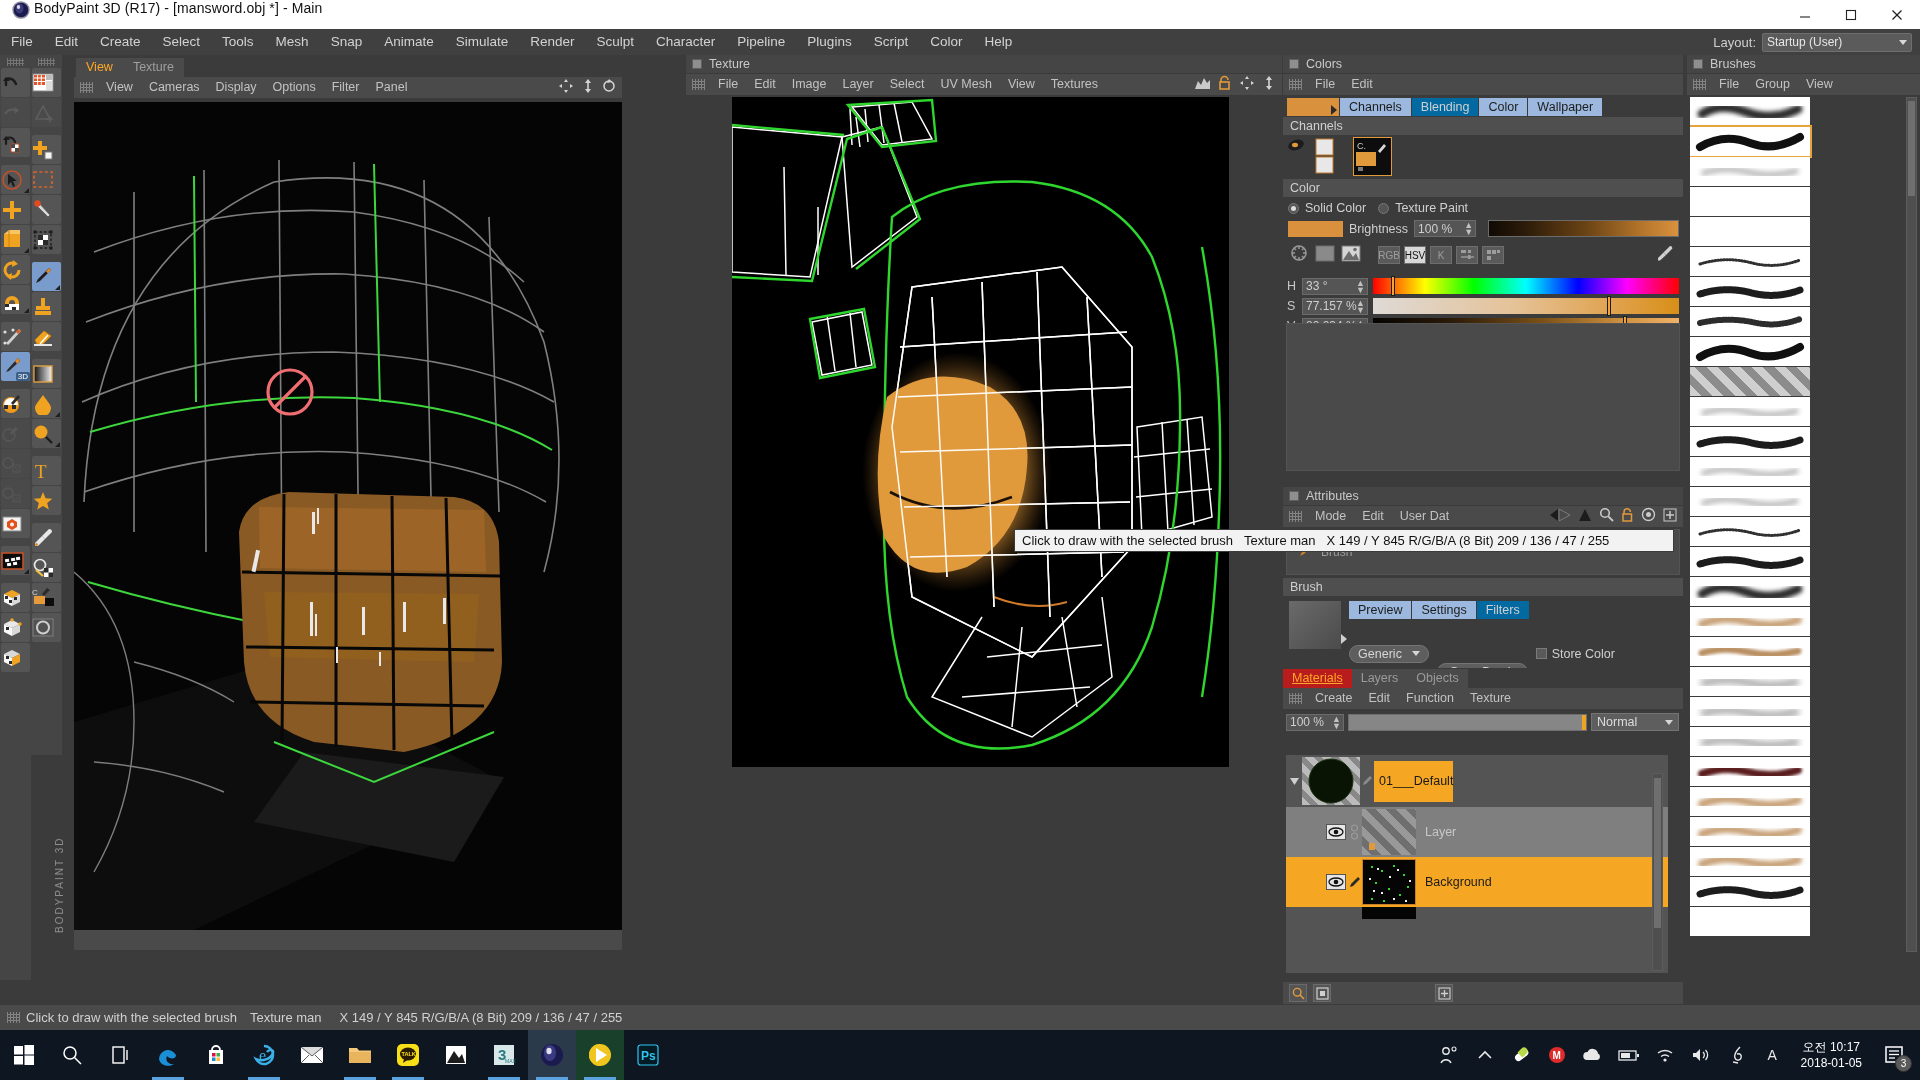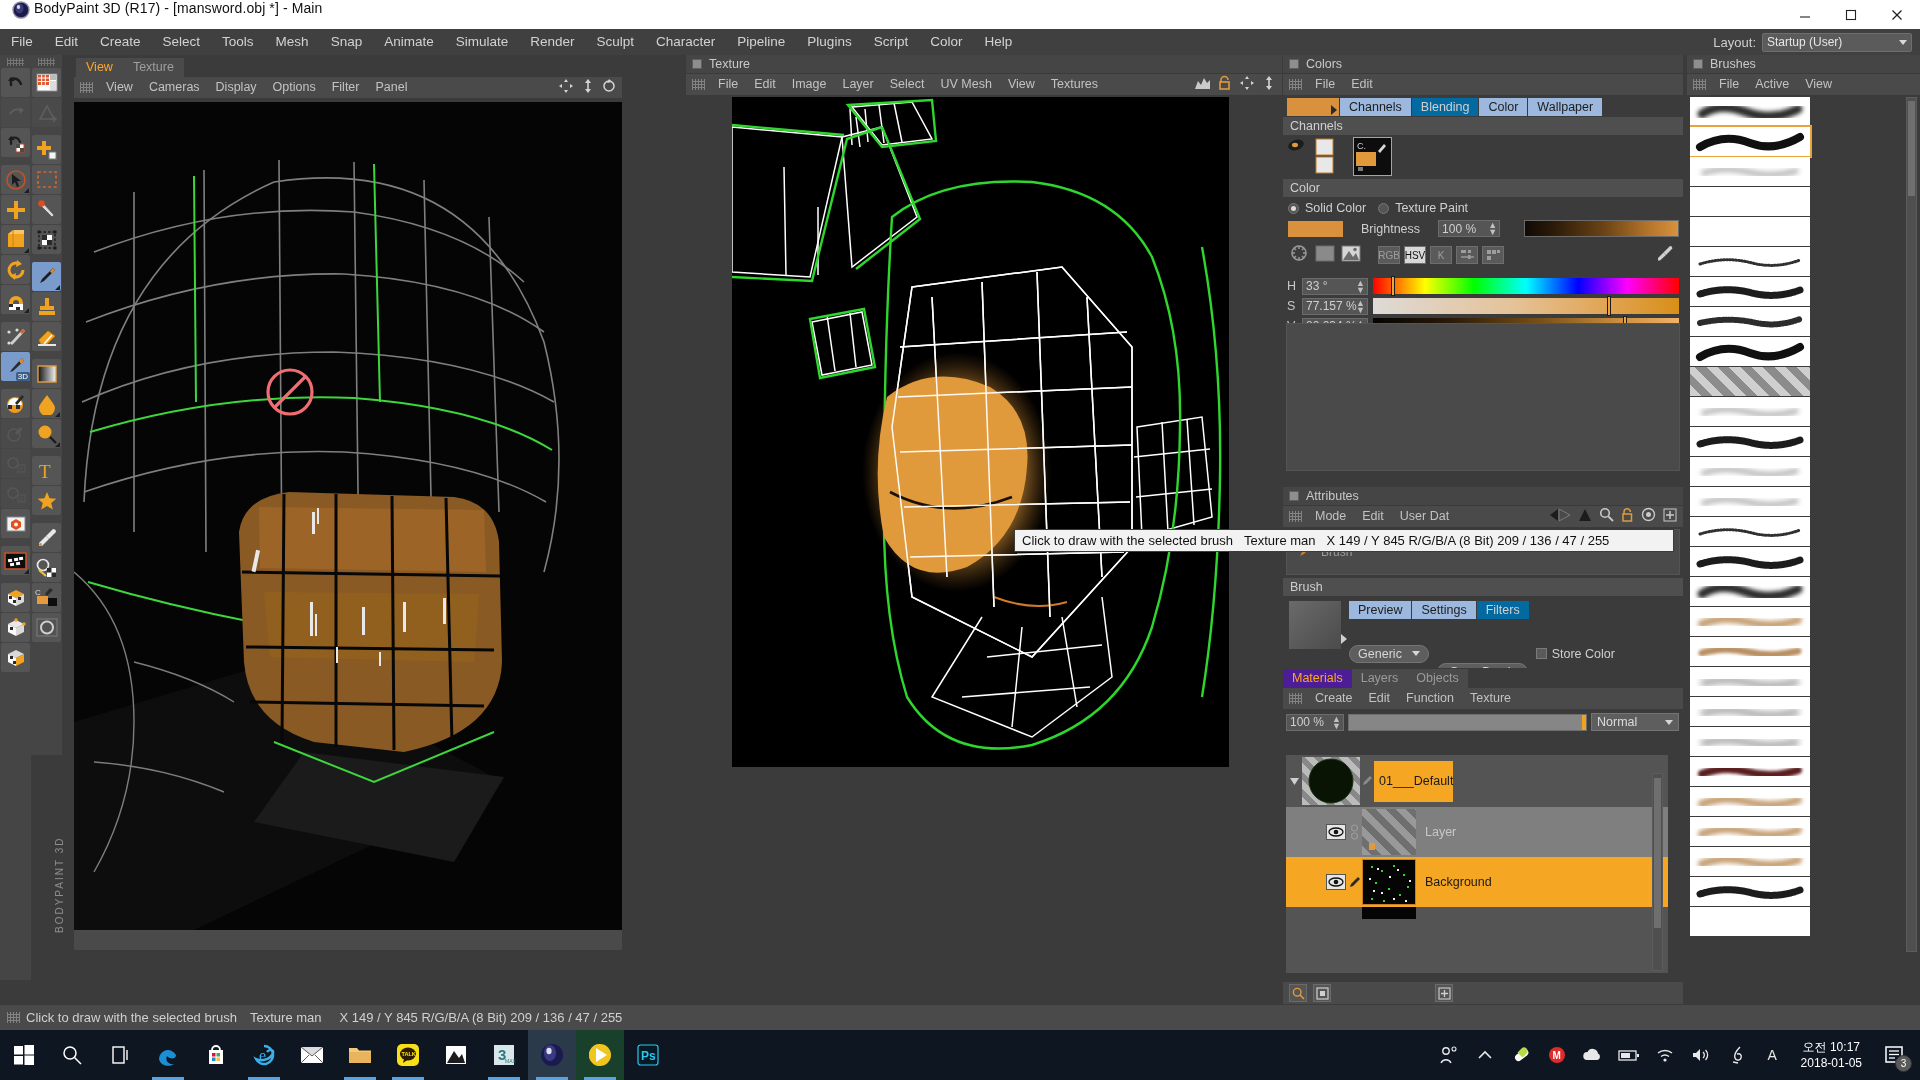--- a/index.html
+++ b/index.html
@@ -34,21 +34,21 @@
   .lbar { position:absolute; top:55px; width:31px; background:#454545;
     display:flex; flex-direction:column; align-items:center; }
   #lbarA { left:0; }
   #lbarB { left:31px; }
   .lgrip { width:17px; height:8px; margin:3px 0 2px; opacity:.55;
     background-image:
       repeating-linear-gradient(0deg,#9c9c9c 0 1px,transparent 1px 3px),
       repeating-linear-gradient(90deg,#9c9c9c 0 1px,transparent 1px 3px);
     background-size:3px 3px; }
   .tool { width:29px; height:29px; background:#555; margin-bottom:1px; position:relative;
-    display:flex; align-items:center; justify-content:center; border-radius:2px; }
+    display:flex; align-items:center; justify-content:flex-start; border-radius:2px; }
   .tool.sel { background:#7a9ccd; }
   .tool.gap { margin-top:7px; }
   .tool.dim { opacity:.35; }
   .tool .corner { position:absolute; right:1px; bottom:1px; width:0;height:0;
     border-left:5px solid transparent; border-bottom:5px solid #1e1e1e; }
   .tool svg { display:block; }
   .vtext { position:absolute; left:3px; bottom:42px; width:120px;
     transform:rotate(-90deg); transform-origin:left bottom;
     font-size:10px; color:#8d8d8d; letter-spacing:2px; white-space:nowrap; }
 
@@ -98,21 +98,21 @@
     border-top:5px solid transparent;border-bottom:5px solid transparent;border-left:6px solid #2a2a2a;}
   .tbtn { height:18px; padding:0 9px; font-size:12.5px; color:#1d1d1d; background:#9cb8de;
     display:flex; align-items:center; }
   .tbtn.off { background:#0369a1; color:#d0d0d0; }
   .chanrow { display:flex; align-items:center; padding:4px 0 4px 4px; gap:3px; height:42px; }
   .chanslot { width:37px;height:37px; position:relative; }
   .chanslot.sel { outline:1px solid #e09a3c; }
   .radiorow { display:flex; align-items:center; gap:6px; padding:4px 0 3px 5px; font-size:12.5px; color:#d0d0d0;}
   .radio { width:11px;height:11px;border-radius:50%;background:#555;border:1px solid #777; position:relative;}
   .radio.on::after{content:"";position:absolute;left:2px;top:2px;width:5px;height:5px;border-radius:50%;background:#ddd;}
-  .brightrow { display:flex; align-items:center; gap:18px; padding:2px 4px 3px 5px; }
+  .brightrow { display:flex; align-items:center; gap:6px; padding:2px 4px 3px 5px; }
   .bswatch { width:55px;height:16px;background:#d9913e; }
   .num { height:17px; background:#555; border:1px solid #6b6b6b; font-size:12px; color:#cfcfcf;
     display:flex; align-items:center; padding:0 3px; position:relative; }
   .spin { position:absolute; right:2px; top:1px; font-size:9px; color:#c0c0c0; line-height:7px;}
   .modebtns { display:flex; align-items:center; gap:4px; padding:3px 4px 3px 5px; }
   .mbtn { width:22px;height:18px; background:#5a5a5a; border:1px solid #6e6e6e; font-size:10px;
     color:#9d9d9d; display:flex;align-items:center;justify-content:center; }
   .mbtn.on { background:#d8d8d8; color:#111; }
   .hsvrow { display:flex; align-items:center; gap:5px; padding:1px 4px 1px 4px; height:20px;}
   .hsvrow .lab { width:10px; font-size:12.5px; color:#c8c8c8; }
@@ -122,21 +122,21 @@
     border:1px solid #1c1c1c; }
 
   
   #attrs { left:1283px; top:487px; width:400px; height:90px; }
   
   #brushp { left:1283px; top:578px; width:400px; height:90px; }
   
   #mats { left:1283px; top:668px; width:400px; height:312px; }
   .mtabs { display:flex; height:20px; align-items:flex-end; }
   .mtab { font-size:12.5px; padding:2px 9px 3px; background:#4a4a4a; color:#9b9b9b; }
-  .mtab.act { color:#ffa726; background:#4c1d95; }
+  .mtab.act { color:#ffa726; background:#b91c1c;text-decoration:underline; }
 
   
   #brushes { left:1687px; top:55px; width:233px; height:925px; }
   .bgrid { position:absolute; left:3px; top:42px; width:216px; height:855px; overflow:hidden;}
   .bitem { width:120px; height:29px; background:#fff; margin-bottom:1px; position:relative; }
   .bitem.sel { outline:2px solid #e8a33d; }
 
   
   #statusbar { position:absolute; left:0; top:1005px; width:1920px; height:25px;
     background:#4a4a4a; display:flex; align-items:center; }
@@ -1074,21 +1074,21 @@
 
 <div class="panel" id="brushes">
   <div class="ptitle">
     <span class="sq"></span>
     <span class="tx">Brushes</span>
   </div>
   <div class="pmenu">
     <span class="grip"></span>
     <span id="brushes-menu" style="display:flex;">
         <span class="mi">File</span>
-        <span class="mi">Active</span>
+        <span class="mi">Group</span>
         <span class="mi">View</span>
       </span>
   </div>
   <div class="bgrid" id="brushes-grid">
       <div class="bitem"><svg width="120" height="29" viewBox="0 0 120 29">
           <defs>
             <filter id="bf0">
               <feGaussianBlur stdDeviation="2.2"></feGaussianBlur>
             </filter>
           </defs>

